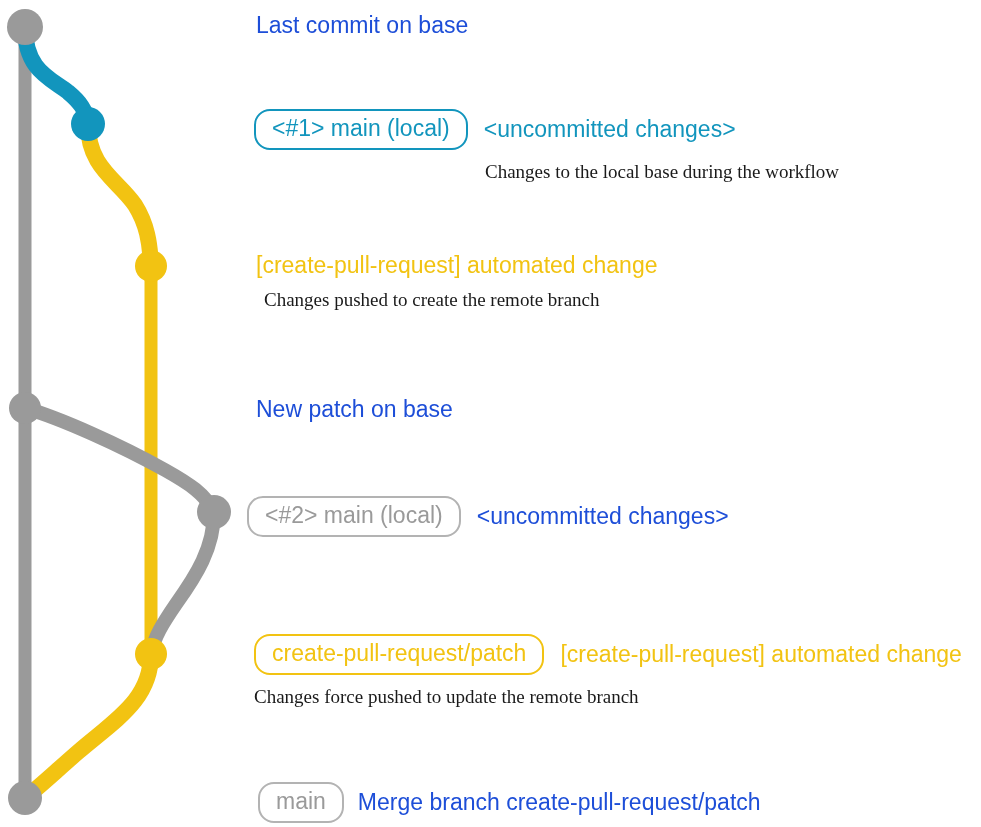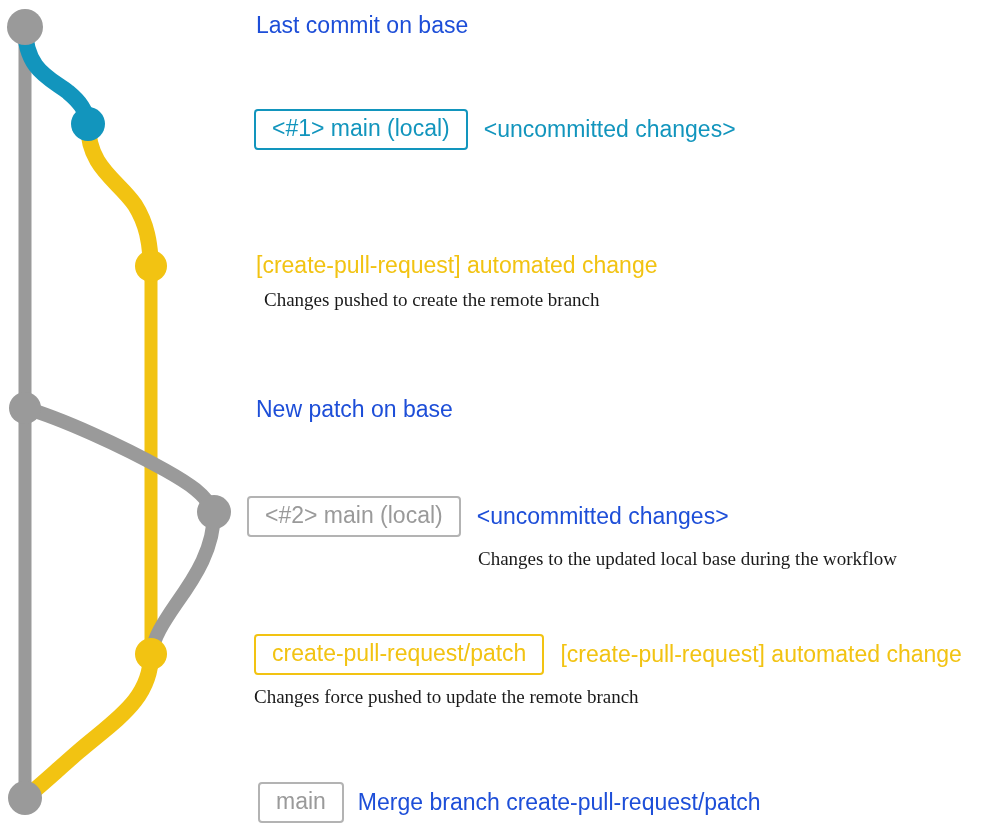--- a/index.html
+++ b/index.html
@@ -29,21 +29,21 @@
   .row {
     position: absolute;
     display: flex;
     align-items: flex-start;
   }
   .badge {
     display: inline-flex;
     align-items: center;
     justify-content: center;
     border: 2px solid #999999;
-    border-radius: 4px;
+    border-radius: 16px;
     color: #999999;
     font-family: "Liberation Sans", sans-serif;
     font-size: 23px;
     line-height: 1;
     padding: 6px 16px 8px 16px;
     box-sizing: border-box;
     white-space: nowrap;
   }
   .badge.teal { border-color: #1295bd; color: #1295bd; }
   .badge.yellow { border-color: #f2c312; color: #f2c312; }
@@ -105,20 +105,21 @@
       </div>
     </div>
   </div>
 
   <div class="row" style="left:254px; top:109px;">
     <div class="stack">
       <div class="line-1">
         <span class="badge teal">&lt;#1&gt; main (local)</span>
         <span class="heading teal" style="margin-left:16px;">&lt;uncommitted changes&gt;</span>
       </div>
+      <span class="sub" style="margin-left:231px; margin-top:11px;">Changes to the local base during the workflow</span>
     </div>
   </div>
 
   <div class="row" style="left:256px; top:254px;">
     <div class="stack">
       <div class="line-1">
         <span class="heading yellow">[create-pull-request] automated change</span>
       </div>
       <span class="sub" style="margin-left:8px; margin-top:12px;">Changes pushed to create the remote branch</span>
     </div>
@@ -131,21 +132,20 @@
       </div>
     </div>
   </div>
 
   <div class="row" style="left:247px; top:496px;">
     <div class="stack">
       <div class="line-1">
         <span class="badge gray">&lt;#2&gt; main (local)</span>
         <span class="heading gray" style="margin-left:16px;">&lt;uncommitted changes&gt;</span>
       </div>
-      <span class="sub" style="margin-left:231px; margin-top:11px;">Changes to the updated local base during the workflow</span>
     </div>
   </div>
 
   <div class="row" style="left:254px; top:634px;">
     <div class="stack">
       <div class="line-1">
         <span class="badge yellow">create-pull-request/patch</span>
         <span class="heading yellow" style="margin-left:16px;">[create-pull-request] automated change</span>
       </div>
       <span class="sub" style="margin-top:11px;">Changes force pushed to update the remote branch</span>

